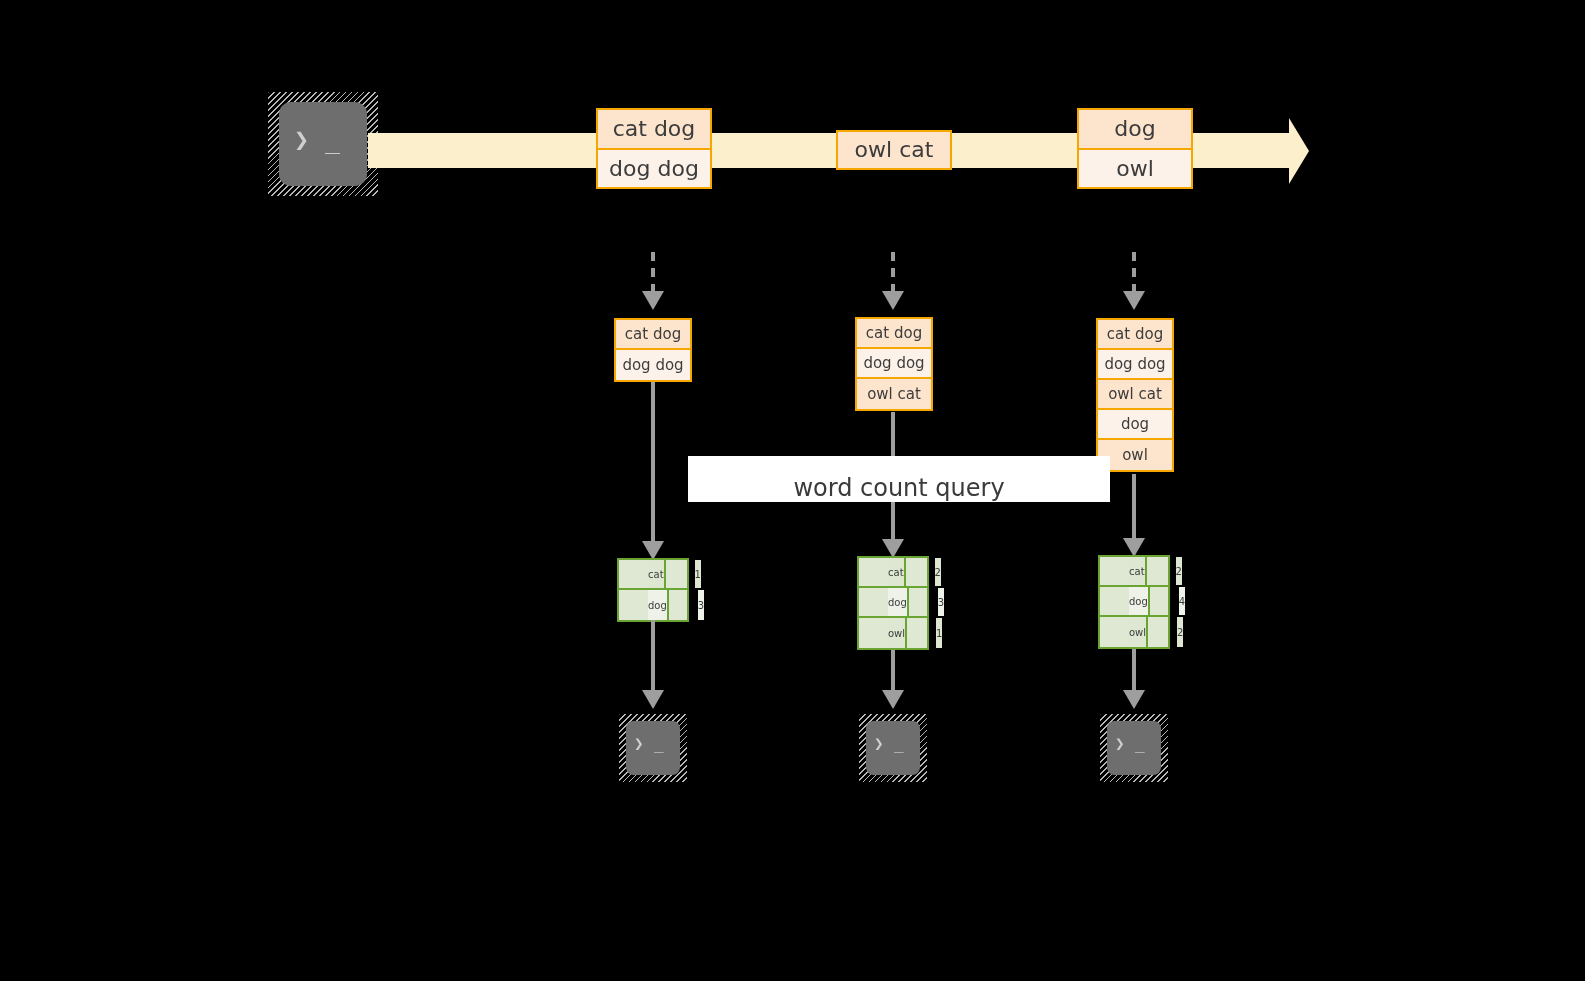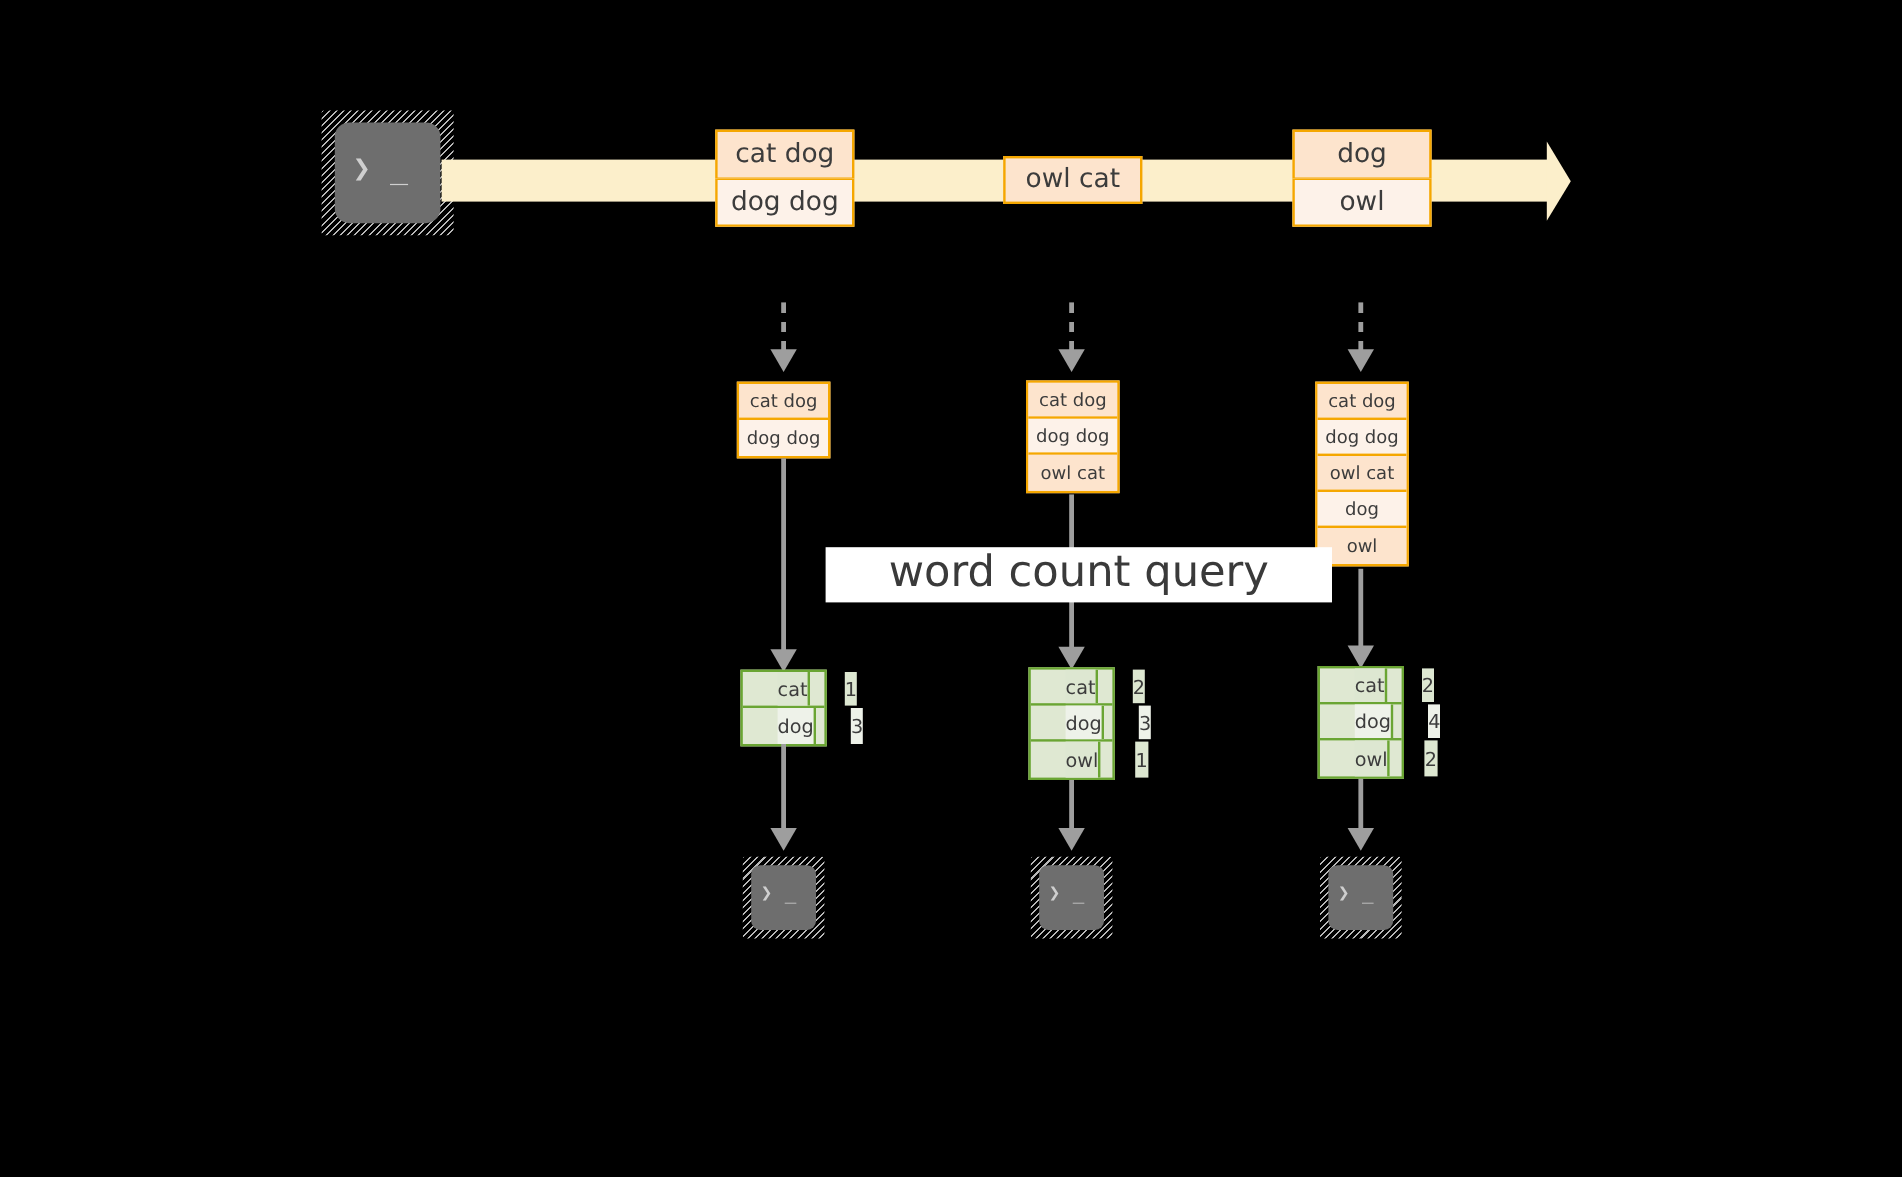--- a/index.html
+++ b/index.html
@@ -107,21 +107,21 @@
     box-sizing: border-box;
     border-bottom: 2.2px solid #6aa533;
   }
   .gtable .grow:last-child { border-bottom: none; }
   .gtable .gcell {
     box-sizing: border-box;
     display: flex;
     align-items: center;
     justify-content: center;
     color: #3c3c3c;
-    font-size: 16px;
+    font-size: 10px;
     background: #dde7d1;
     margin-left: 29px;
   }
   .gtable .grow.alt .gcell { background: #eef2e9; }
   .gtable .gcell.key {
     border-right: 2.2px solid #6aa533;
   }
 
   
   .vline {
@@ -143,23 +143,23 @@
     border-right: 11px solid transparent;
     border-top: 19px solid #9e9e9e;
   }
 
   
   .banner {
     position: absolute;
     background: #ffffff;
     color: #3a3a3a;
     display: flex;
-    align-items: flex-start;
-    justify-content: center;
-    font-size: 36px;
+    align-items: flex-end;
+    justify-content: center;
+    font-size: 24px;
     white-space: nowrap;
   }
 </style>
 </head>
 <body>
 
 <div id="stage">
 
   <div class="terminal" style="left:268px; top:92px; width:110px; height:104px;">
     <div class="hatch"></div>

